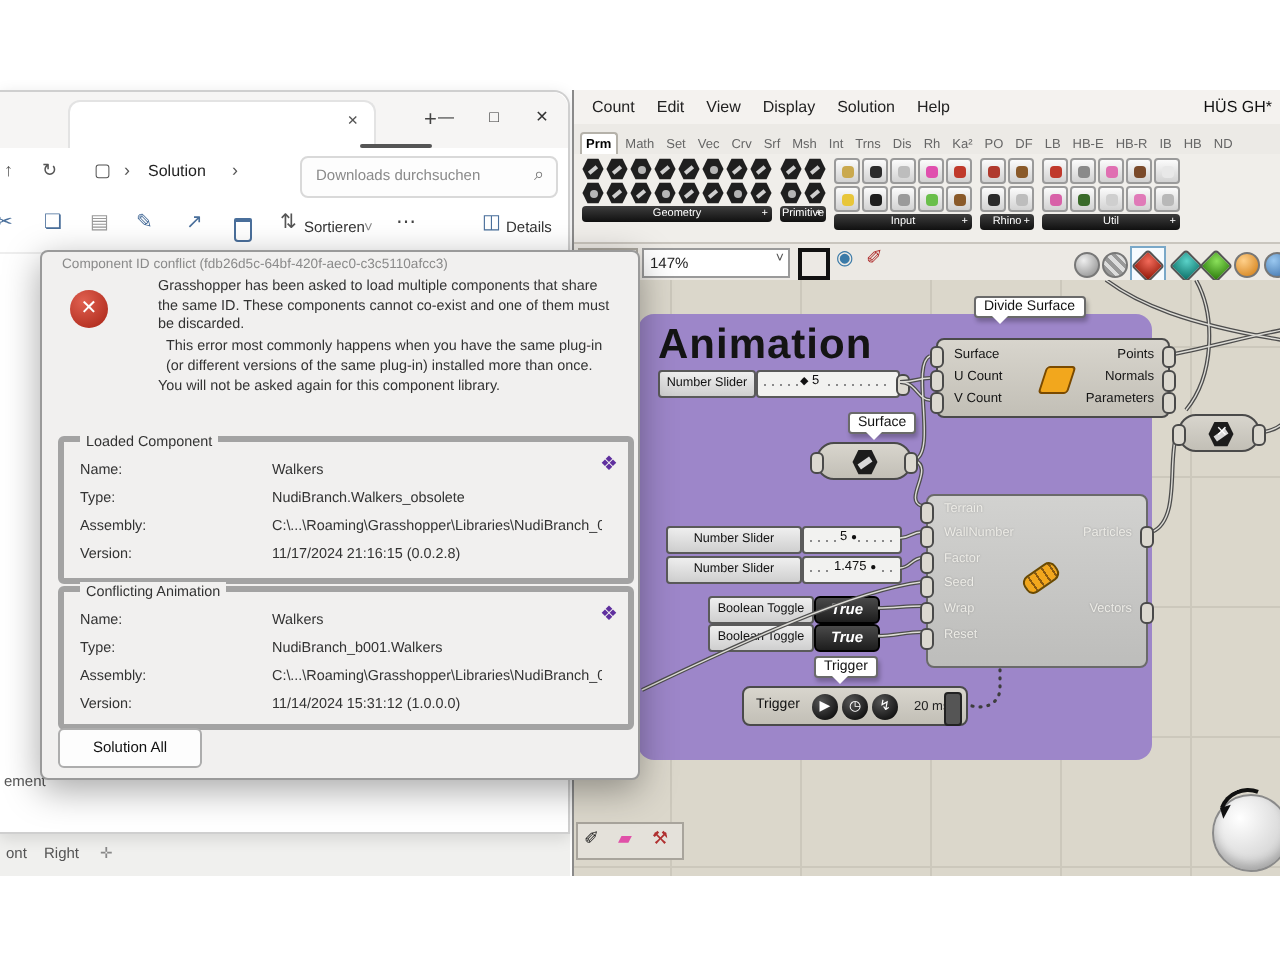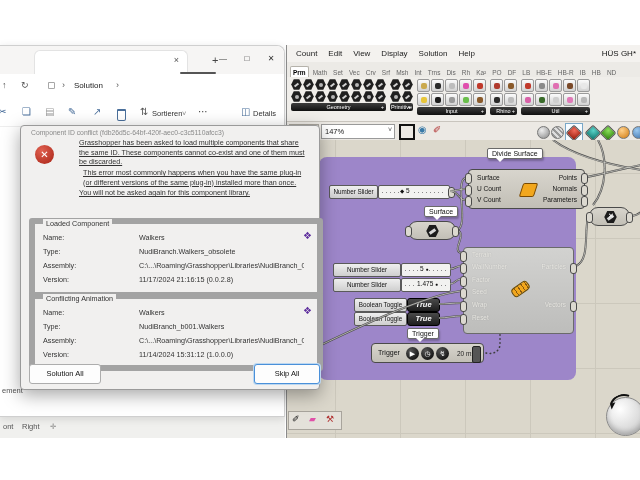--- a/index.html
+++ b/index.html
@@ -95,22 +95,22 @@
     border:1px solid #8a8a8a;box-shadow:inset 0 -3px 5px rgba(0,0,0,.2);}
   #compass::before{content:'';position:absolute;left:2px;top:-4px;width:26px;height:26px;border:2px solid transparent;
     border-top-color:#111;border-radius:50%;transform:rotate(-24deg);}
   #compass::after{content:'';position:absolute;left:-1px;top:2px;border:4px solid transparent;border-right-color:#111;transform:rotate(28deg);}
   
   #dialog{left:20px;top:125px;width:298px;height:263px;background:#f1f0ef;border:1px solid #9a9a9a;border-radius:4px;
     box-shadow:0 5px 18px rgba(0,0,0,.35);z-index:9;}
   #dlg-title{left:10px;top:3px;font-size:6.8px;color:#8a8a8a;white-space:nowrap;}
   #dlg-err{left:14px;top:19px;width:19px;height:19px;border-radius:50%;background:radial-gradient(circle at 35% 30%,#e06050,#a82315);
     color:#fff;font-size:10px;font-weight:bold;text-align:center;line-height:19px;}
-  .dlg-p{left:58px;width:228px;font-size:7.2px;line-height:9.5px;color:#333;text-decoration:underline;}
-  .gbox{left:8px;width:282px;border:6px solid #a3a3a3;border-radius:3px;}
+  .dlg-p{left:58px;width:228px;font-size:7.2px;line-height:9.5px;color:#333;}
+  .gbox{left:8px;width:282px;border:3px solid #a3a3a3;border-radius:3px;}
   .gleg{position:absolute;left:8px;top:-5px;background:#f1f0ef;padding:0 3px;font-size:7.2px;color:#333;}
   .drow-l{position:absolute;left:8px;font-size:7.2px;color:#333;}
   .drow-v{position:absolute;left:104px;font-size:7.2px;color:#333;white-space:nowrap;overflow:hidden;max-width:165px;}
   .plug-ic{position:absolute;right:5px;top:6px;font-size:10px;color:var(--plugin-purple,#5f2f9e);}
   .dbtn{height:18px;background:#fdfdfd;border:1px solid #adadad;border-radius:3px;font-size:7.5px;color:#111;
     text-align:center;line-height:18px;}
   .dbtn.focus{border:1px solid var(--accent-blue,#4a90d9);box-shadow:0 0 0 1px #bcd7f0;}
 </style>
 </head>
 <body>
@@ -134,20 +134,24 @@
       <span class="abs winbtn" style="left:240px;">□</span>
       <span class="abs winbtn" style="left:264px;">✕</span>
     </div>
     <div class="abs" id="exp-addr">
       <span class="abs aico" style="left:2px;">↑</span>
       <span class="abs aico" style="left:21px;">↻</span>
       <span class="abs aico" style="left:47px;">▢</span>
       <span class="abs aico" style="left:62px;">›</span>
       <span class="abs crumb" style="left:74px;">Solution</span>
       <span class="abs aico" style="left:116px;">›</span>
+      <div class="abs" id="exp-search">
+        <span class="ph">Downloads durchsuchen</span>
+        <span class="mg">⌕</span>
+      </div>
     </div>
     <div class="abs" id="exp-cmd">
       <span class="abs cico" style="left:-2px;">✂</span>
       <span class="abs cico" style="left:22px;">❏</span>
       <span class="abs cico gray" style="left:45px;">▤</span>
       <span class="abs cico" style="left:68px;">✎</span>
       <span class="abs cico" style="left:93px;">↗</span>
       <span class="abs trash" style="left:117px;"></span>
       <span class="abs cico gray" style="left:140px;color:#555;">⇅</span>
       <span class="abs ctext" style="left:152px;">Sortieren</span>
@@ -277,20 +281,21 @@
       <div class="abs selbox"></div>
       <div class="abs gem" style="left:281px;background:radial-gradient(circle at 35% 30%,#f26a5a,#8e1505);"></div>
       <div class="abs gem" style="left:300px;background:radial-gradient(circle at 35% 30%,#5ad2c8,#0a6e66);"></div>
       <div class="abs gem" style="left:315px;background:radial-gradient(circle at 35% 30%,#8ae05a,#2a7a0a);"></div>
       <div class="abs ball" style="left:330px;background:radial-gradient(circle at 35% 30%,#ffd08a,#d07a10);"></div>
       <div class="abs ball" style="left:345px;background:radial-gradient(circle at 35% 30%,#9ac8f0,#3a6ea8);"></div>
     </div>
 
     <div id="canvas" class="abs">
       <div class="abs" id="pgroup"></div>
+      <div class="abs" id="anim-title">Animation</div>
 
       <svg class="abs" width="354" height="298" style="left:0;top:0;z-index:2;">
         <defs>
           <g id="wires-g" fill="none">
             <path d="M163,51 C171,51 172,49 178,49"></path>
             <path d="M163,51 C171,51 172,60 178,60"></path>
             <path d="M170,90 C182,87 168,42 178,38"></path>
             <path d="M170,90 C181,94 164,110 174,113"></path>
             <path d="M163,129 C168,129 169,126 174,126"></path>
             <path d="M163,144 C168,144 169,139 174,139"></path>
@@ -432,16 +437,15 @@
       <span class="drow-l" style="top:23px;">Type:</span>
       <span class="drow-v" style="top:23px;">NudiBranch_b001.Walkers</span>
       <span class="drow-l" style="top:37px;">Assembly:</span>
       <span class="drow-v" style="top:37px;">C:\...\Roaming\Grasshopper\Libraries\NudiBranch_001RH40.gha</span>
       <span class="drow-l" style="top:51px;">Version:</span>
       <span class="drow-v" style="top:51px;">11/14/2024 15:31:12    (1.0.0.0)</span>
       <span class="plug-ic">❖</span>
     </div>
 
     <div class="abs dbtn" style="left:8px;top:238px;width:70px;">Solution All</div>
-    <div class="abs dbtn focus" style="left:233px;top:238px;width:64px;">Skip All</div>
   </div>
 
 </div>
 
 </body></html>

